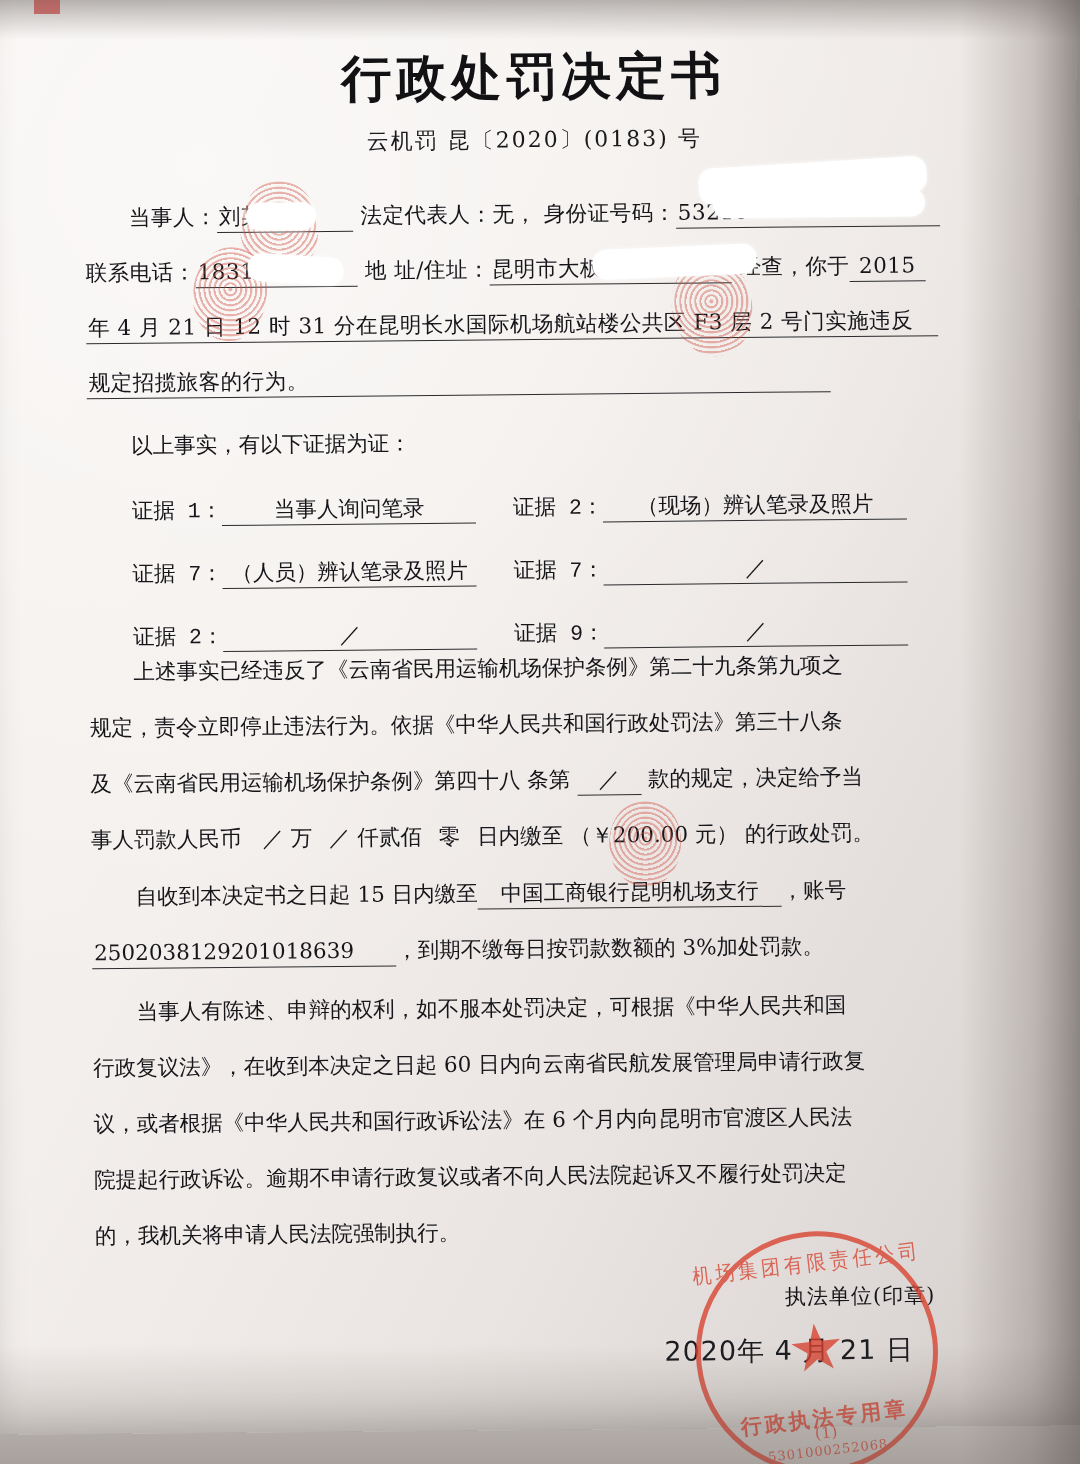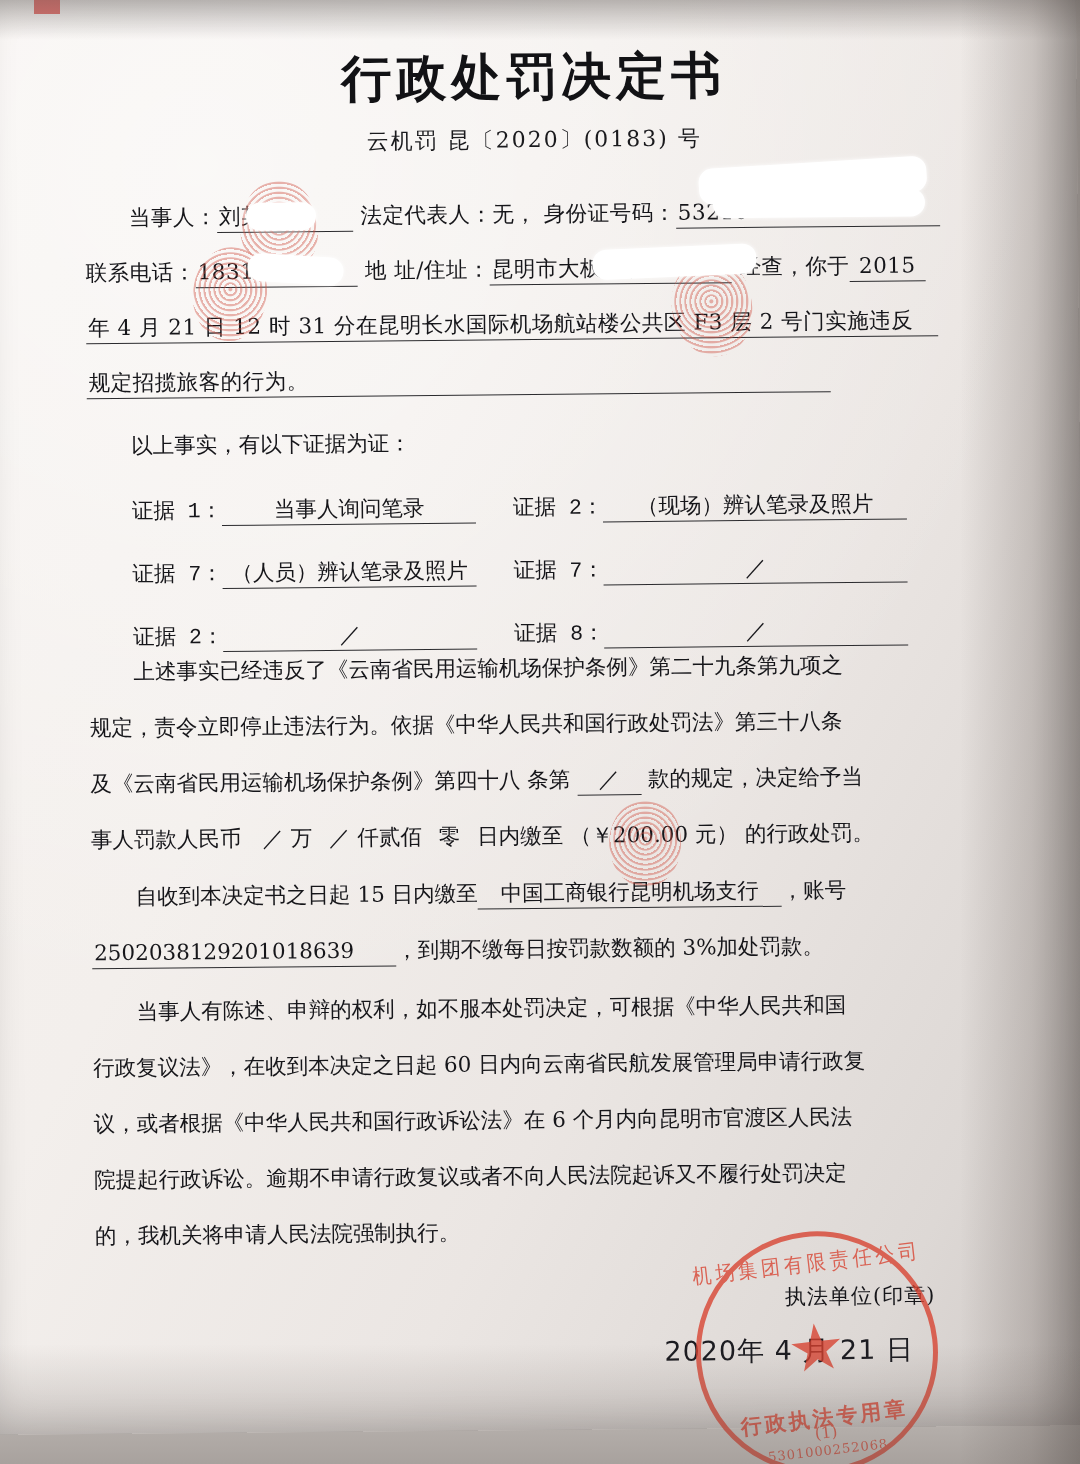--- a/index.html
+++ b/index.html
@@ -260,21 +260,21 @@
       <div class="row">
         <span class="lbl">证据 1：</span><span class="u" style="width:250px">当事人询问笔录</span>
         <span class="lbl" style="margin-left:30px">证据 2：</span><span class="u" style="width:300px">（现场）辨认笔录及照片</span>
       </div>
       <div class="row">
         <span class="lbl">证据 7：</span><span class="u" style="width:250px">（人员）辨认笔录及照片</span>
         <span class="lbl" style="margin-left:30px">证据 7：</span><span class="u" style="width:300px">／</span>
       </div>
       <div class="row">
         <span class="lbl">证据 2：</span><span class="u" style="width:250px">／</span>
-        <span class="lbl" style="margin-left:30px">证据 8：</span><span class="u" style="width:300px">／</span>
+        <span class="lbl" style="margin-left:30px">证据 9：</span><span class="u" style="width:300px">／</span>
       </div>
     </div>
 
     <div class="para" style="top:640px">
       <div class="indent">上述事实已经违反了《云南省民用运输机场保护条例》第二十九条第九项之</div>
       <div>规定，责令立即停止违法行为。依据《中华人民共和国行政处罚法》第三十八条</div>
       <div>
         <span>及《云南省民用运输机场保护条例》第四十八 条第</span>
         <span class="u" style="width:60px">／</span>
         <span>款的规定，决定给予当</span>

